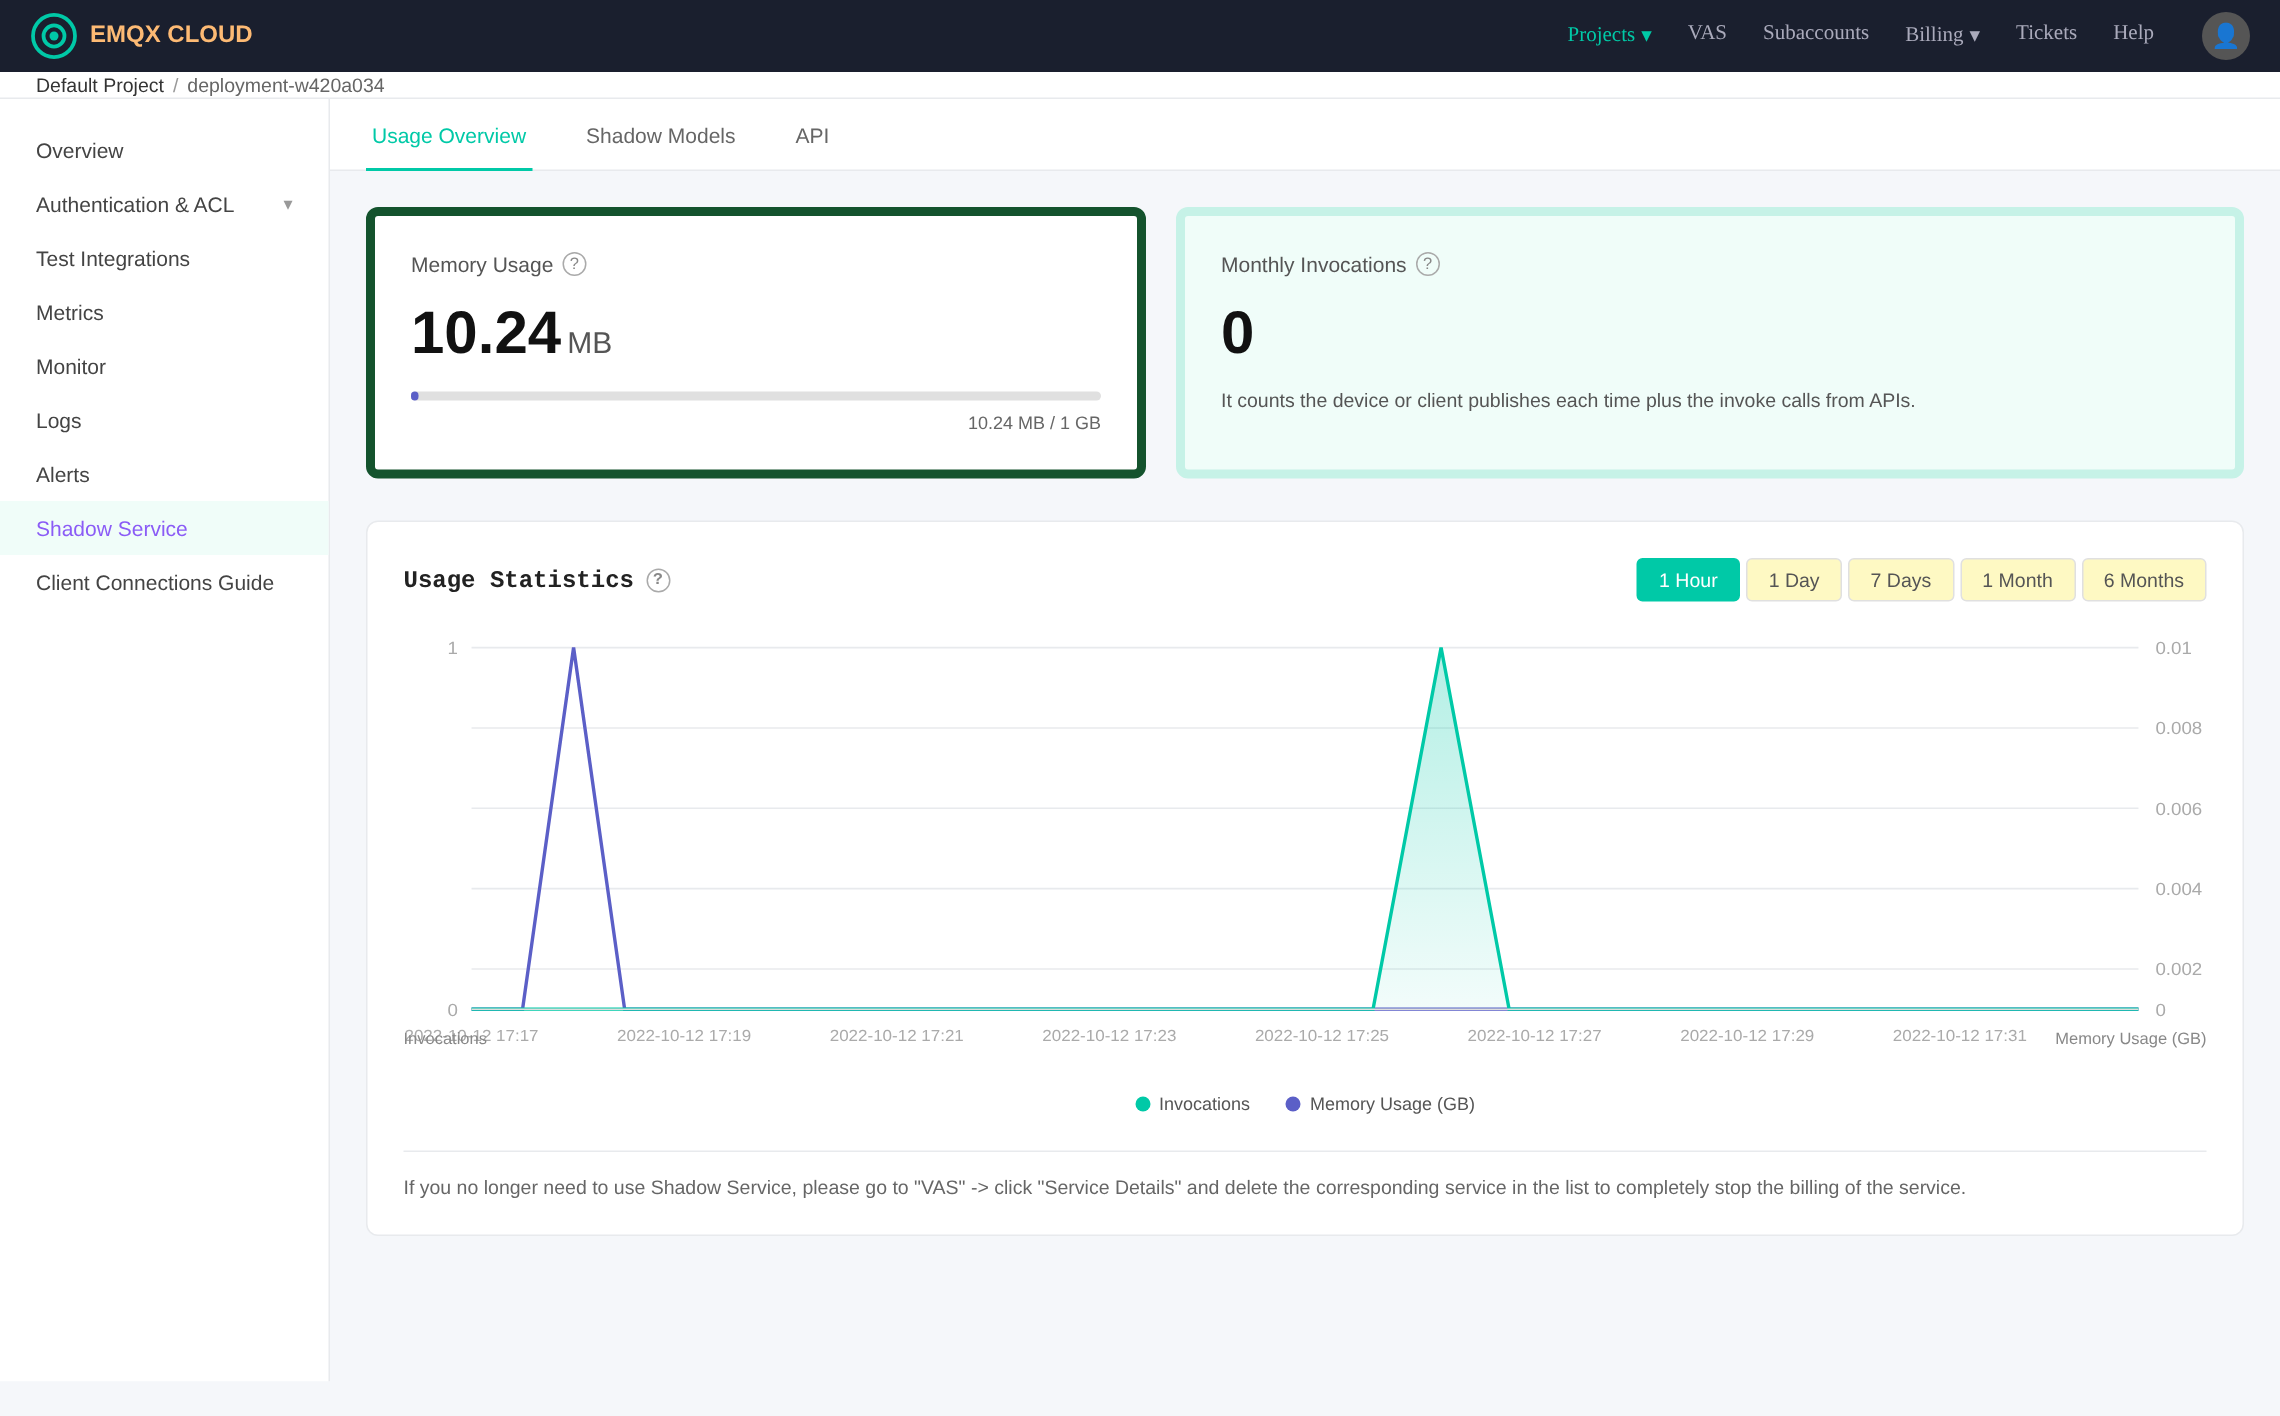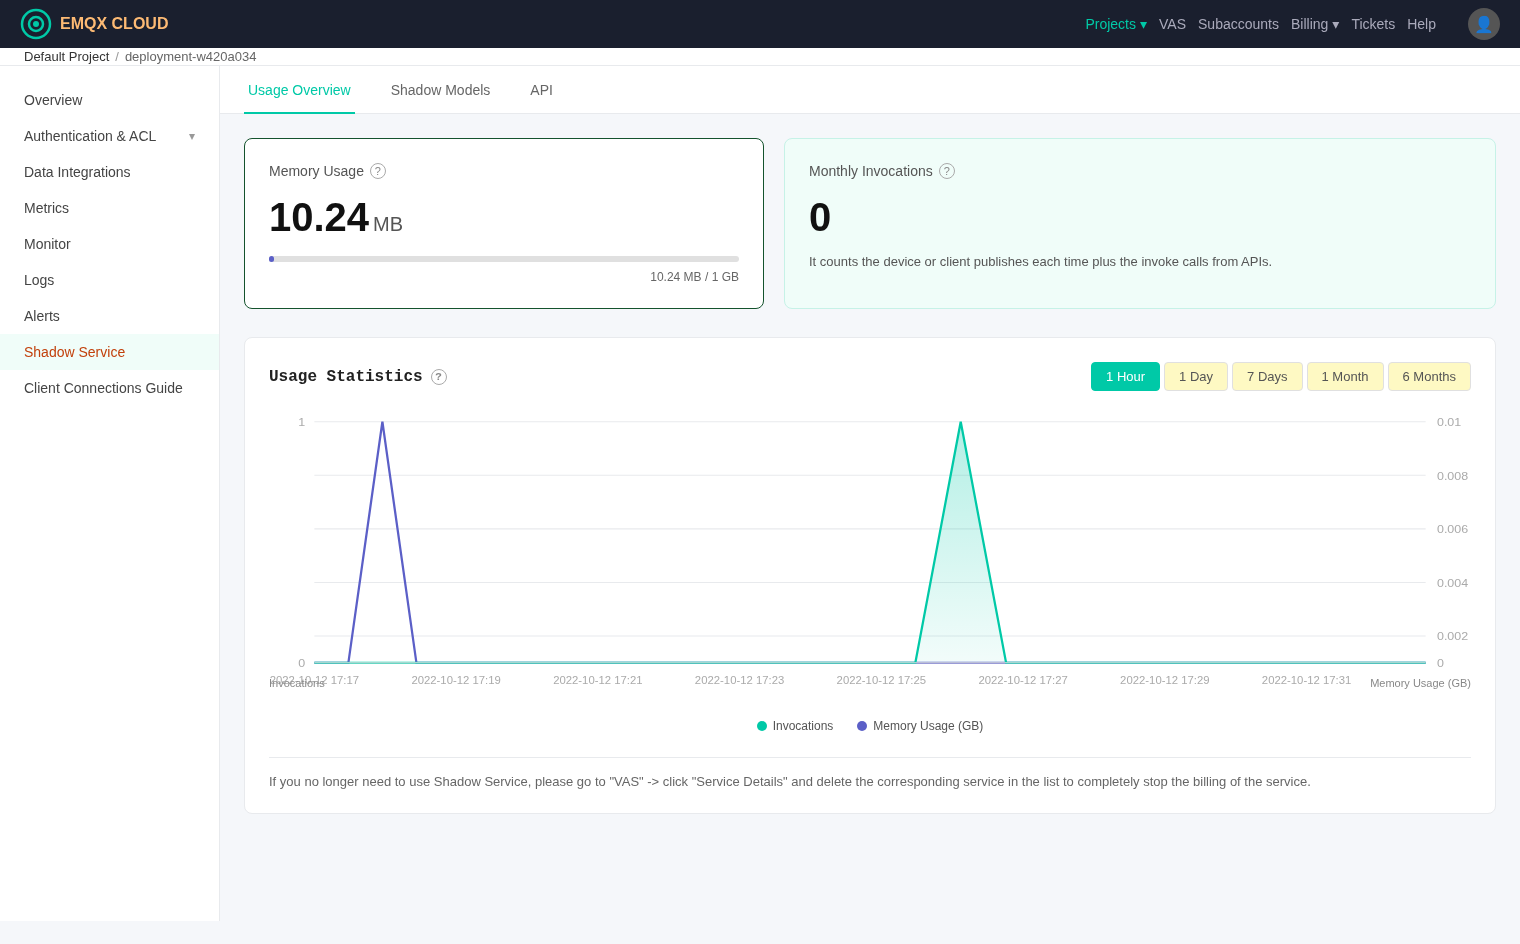--- a/index.html
+++ b/index.html
@@ -23,21 +23,22 @@
       font-size: 16px;
     }
     .logo-icon {
       width: 32px;
       height: 32px;
     }
     .topnav-spacer { flex: 1; }
     .topnav-links {
       display: flex;
       align-items: flex-start;
-      gap: 12px;
+      gap: 24px;
+      font-family: Liberation Serif, serif;
     }
     .topnav-link {
       color: #aab;
       text-decoration: none;
       font-size: 14px;
       cursor: pointer;
     }
     .topnav-link.active {
       color: #00c9a7;
     }
@@ -91,21 +92,21 @@
       display: flex;
       align-items: center;
       padding: 10px 24px;
       cursor: pointer;
       color: #444;
       font-size: 14px;
       gap: 8px;
       position: relative;
     }
     .sidebar-item.active {
-      color: #c2410c;
+      color: #8b5cf6;
       background: #f0fdf9;
     }
     .sidebar-item.active::left-border {
       content: '';
     }
     .sidebar-item .arrow {
       margin-left: auto;
       font-size: 12px;
       color: #999;
     }
@@ -148,21 +149,21 @@
     .cards-row {
       display: flex;
       gap: 20px;
       margin-bottom: 28px;
     }
 
     .card {
       background: white;
       border-radius: 8px;
       padding: 24px;
-      border: 1px solid #14532d;
+      border: 6px solid #14532d;
     }
     .card-memory {
       flex: 1;
       max-width: 520px;
     }
     .card-invocations {
       flex: 1;
       background: #f0fdf9;
       border-color: #c6f2e7;
     }
@@ -372,21 +373,21 @@
 
   <aside class="sidebar">
     <div class="sidebar-item">
       <span>Overview</span>
     </div>
     <div class="sidebar-item">
       <span>Authentication &amp; ACL</span>
       <span class="arrow">▾</span>
     </div>
     <div class="sidebar-item">
-      <span>Data Integrations</span>
+      <span>Test Integrations</span>
     </div>
     <div class="sidebar-item">
       <span>Metrics</span>
     </div>
     <div class="sidebar-item">
       <span>Monitor</span>
     </div>
     <div class="sidebar-item">
       <span>Logs</span>
     </div>

